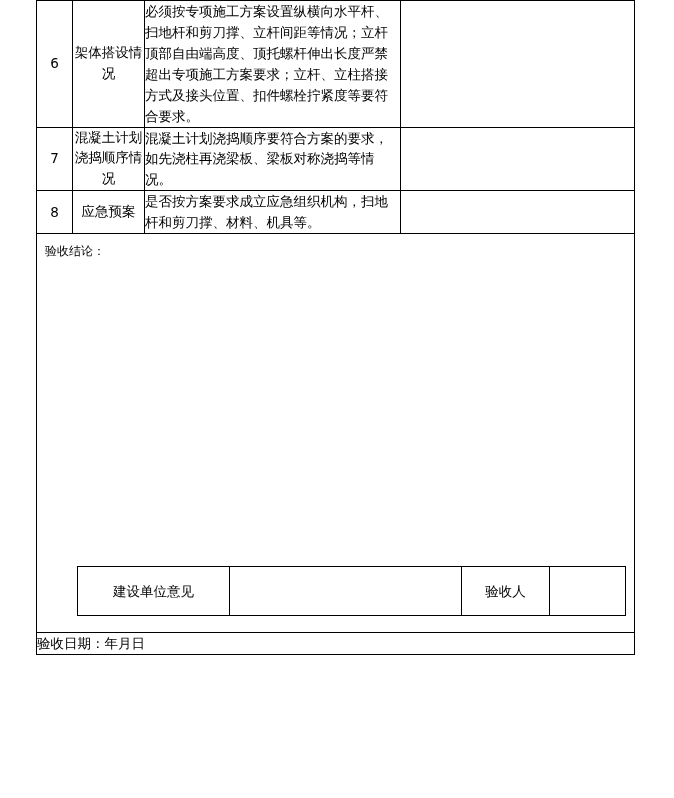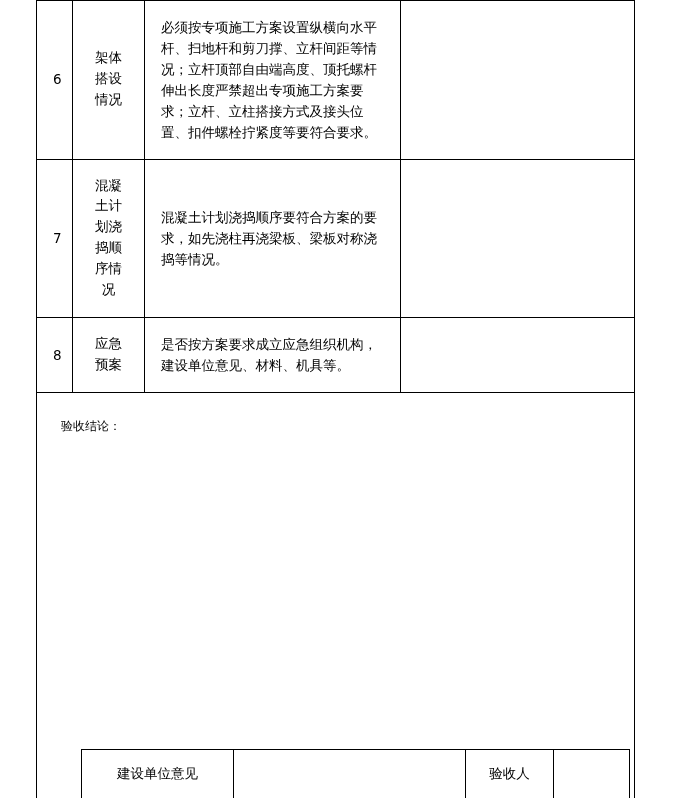--- a/index.html
+++ b/index.html
@@ -22,21 +22,21 @@
   table.doc {
     border-collapse: collapse;
     table-layout: fixed;
     width: 598px;
     margin-left: 36px;
     margin-top: 0px;
   }
   table.doc td {
     border: 1px solid #000000;
     vertical-align: middle;
-    padding: 16px;
+    padding: 0;
     font-size: 13.5px;
     line-height: 1.55;
   }
   
   col.c-num   { width: 36px; }
   col.c-item  { width: 72px; }
   col.c-desc  { width: 256px; }
   col.c-res   { width: 234px; }
 
   .cell-num {
@@ -72,24 +72,24 @@
   }
   .concl-label {
     padding: 8px 0 0 8px;
     font-size: 12px;
     text-align: left;
   }
   table.signoff {
     border-collapse: collapse;
     table-layout: fixed;
     width: 548px;
-    margin: 0 0 0 24px;
+    margin: 0 0 8px 24px;
     position: absolute;
     bottom: 8px;
-    left: 4px;
+    left: 16px;
   }
   table.signoff td {
     border: 1px solid #000000;
     height: 48px;
     font-size: 13.5px;
     padding: 0;
     vertical-align: middle;
   }
   col.s-label { width: 152px; }
   col.s-blank { width: 232px; }
@@ -123,21 +123,21 @@
       </tr>
       <tr>
         <td class="cell-num">7</td>
         <td class="cell-item">混凝土计划浇捣顺序情况</td>
         <td class="cell-desc">混凝土计划浇捣顺序要符合方案的要求，如先浇柱再浇梁板、梁板对称浇捣等情况。</td>
         <td class="cell-res"></td>
       </tr>
       <tr>
         <td class="cell-num">8</td>
         <td class="cell-item">应急预案</td>
-        <td class="cell-desc">是否按方案要求成立应急组织机构，建设单位意见、材料、机具等。</td>
+        <td class="cell-desc">是否按方案要求成立应急组织机构，扫地杆和剪刀撑、材料、机具等。</td>
         <td class="cell-res"></td>
       </tr>
 
       <tr>
         <td class="concl-cell" colspan="4">
           <div class="concl-wrap">
             <div class="concl-label">验收结论：</div>
 
             <table class="signoff">
               <colgroup>

